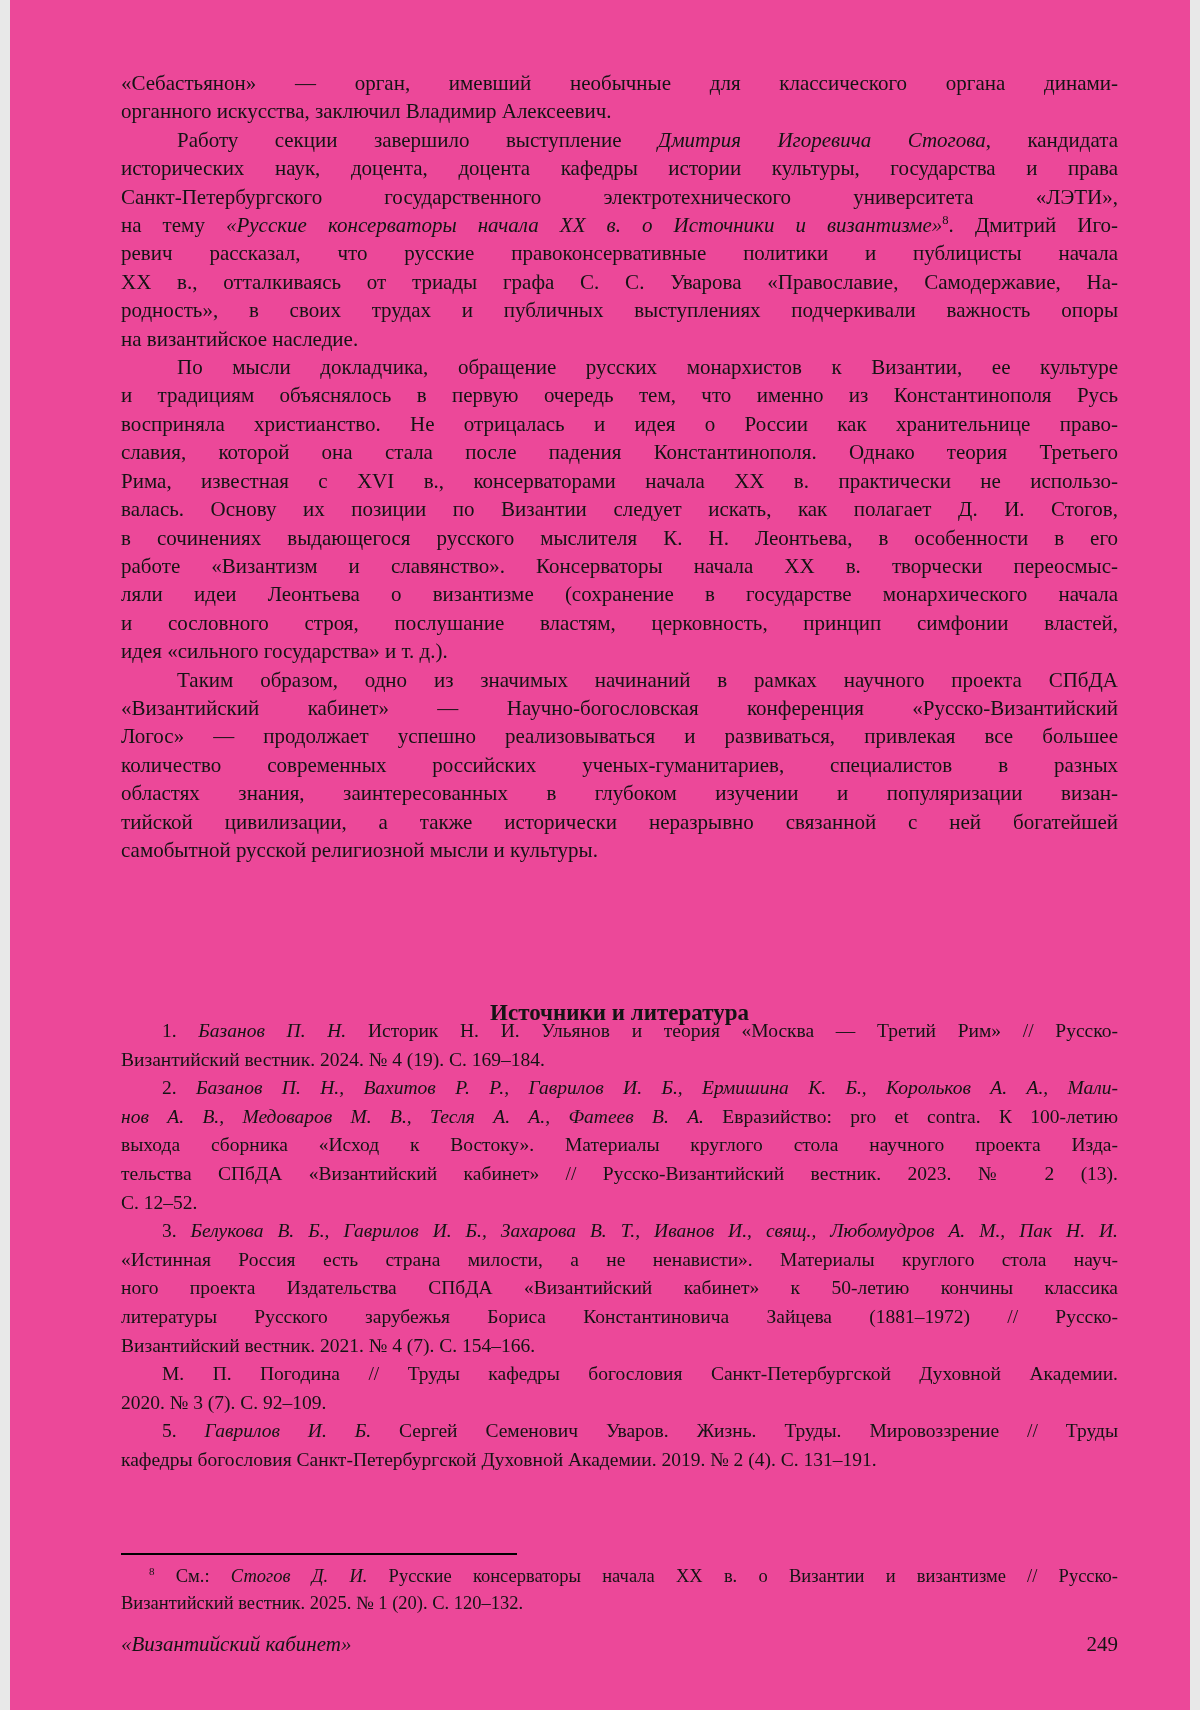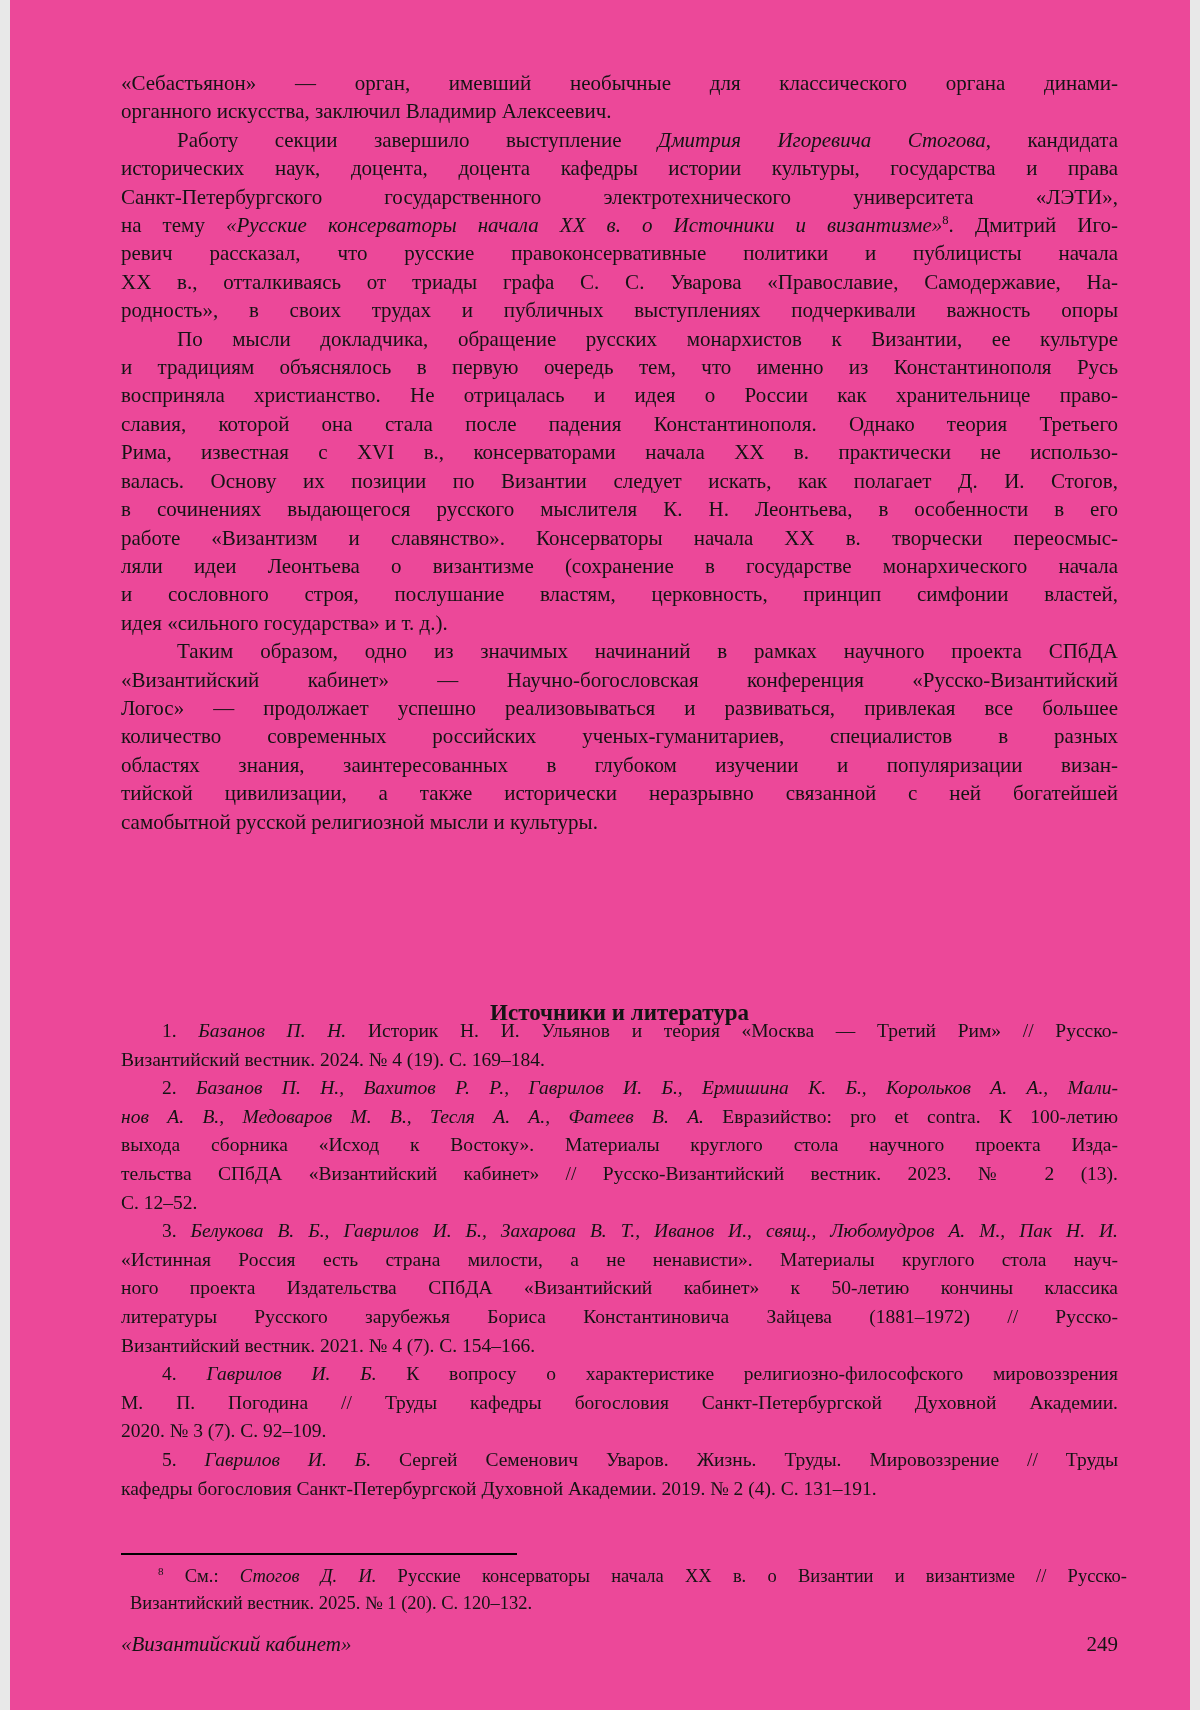--- a/index.html
+++ b/index.html
@@ -29,21 +29,21 @@
   .bibliography {
     position:absolute; left:111px; top:1017px; width:997px;
     font-size:19.5px; line-height:28.6px;
   }
   .bibliography .para .line:first-child { text-indent:41px; }
   .footnote-rule {
     position:absolute; left:111px; top:1553px;
     width:396px; height:2px; background:#000;
   }
   .footnote {
-    position:absolute; left:120px; top:1563px; width:997px;
+    position:absolute; left:111px; top:1563px; width:997px;
     font-size:18.5px; line-height:26.5px;
   }
   .footnote .para .line:first-child { text-indent:28px; }
   .footer {
     position:absolute; left:111px; top:1630px; width:997px;
     display:flex; justify-content:space-between; align-items:flex-end;
     font-size:21px; line-height:28px;gap:48px;
   }
   .footer-title { font-style:italic; }
 </style>
@@ -57,20 +57,21 @@
         <div class="line last"><span>органного искусства, заключил Владимир Алексеевич.</span></div>
       </div>
       <div class="para indent">
         <div class="line"><span>Работу секции завершило выступление </span><span class="it">Дмитрия Игоревича Стогова</span><span>, кандидата</span></div>
         <div class="line"><span>исторических наук, доцента, доцента кафедры истории культуры, государства и права</span></div>
         <div class="line"><span>Санкт-Петербургского государственного электротехнического университета «ЛЭТИ»,</span></div>
         <div class="line"><span>на тему </span><span class="it">«Русские консерваторы начала XX в. о Источники и византизме»</span><sup class="fn">8</sup><span>. Дмитрий Иго-</span></div>
         <div class="line"><span>ревич рассказал, что русские правоконсервативные политики и публицисты начала</span></div>
         <div class="line"><span>XX в., отталкиваясь от триады графа С. С. Уварова «Православие, Самодержавие, На-</span></div>
         <div class="line"><span>родность», в своих трудах и публичных выступлениях подчеркивали важность опоры</span></div>
+        <div class="line last"><span>на византийское наследие.</span></div>
       </div>
       <div class="para indent">
         <div class="line"><span>По мысли докладчика, обращение русских монархистов к Византии, ее культуре</span></div>
         <div class="line"><span>и традициям объяснялось в первую очередь тем, что именно из Константинополя Русь</span></div>
         <div class="line"><span>восприняла христианство. Не отрицалась и идея о России как хранительнице право-</span></div>
         <div class="line"><span>славия, которой она стала после падения Константинополя. Однако теория Третьего</span></div>
         <div class="line"><span>Рима, известная с XVI в., консерваторами начала XX в. практически не использо-</span></div>
         <div class="line"><span>валась. Основу их позиции по Византии следует искать, как полагает Д. И. Стогов,</span></div>
         <div class="line"><span>в сочинениях выдающегося русского мыслителя К. Н. Леонтьева, в особенности в его</span></div>
         <div class="line"><span>работе «Византизм и славянство». Консерваторы начала XX в. творчески переосмыс-</span></div>
@@ -104,21 +105,20 @@
         <div class="line last"><span>С. 12–52.</span></div>
       </div>
       <div class="para indent">
         <div class="line"><span>3. </span><span class="it">Белукова В. Б., Гаврилов И. Б., Захарова В. Т., Иванов И., свящ., Любомудров А. М., Пак Н. И.</span></div>
         <div class="line"><span>«Истинная Россия есть страна милости, а не ненависти». Материалы круглого стола науч-</span></div>
         <div class="line"><span>ного проекта Издательства СПбДА «Византийский кабинет» к 50-летию кончины классика</span></div>
         <div class="line"><span>литературы Русского зарубежья Бориса Константиновича Зайцева (1881–1972) // Русско-</span></div>
         <div class="line last"><span>Византийский вестник. 2021. № 4 (7). С. 154–166.</span></div>
       </div>
       <div class="para indent">
-        <div class="line"><span>4. </span><span class="it">Гаврилов И. Б.</span><span> К вопросу о характеристике религиозно-философского мировоззрения</span></div>
         <div class="line"><span>М. П. Погодина // Труды кафедры богословия Санкт-Петербургской Духовной Академии.</span></div>
         <div class="line last"><span>2020. № 3 (7). С. 92–109.</span></div>
       </div>
       <div class="para indent">
         <div class="line"><span>5. </span><span class="it">Гаврилов И. Б.</span><span> Сергей Семенович Уваров. Жизнь. Труды. Мировоззрение // Труды</span></div>
         <div class="line last"><span>кафедры богословия Санкт-Петербургской Духовной Академии. 2019. № 2 (4). С. 131–191.</span></div>
       </div>
     </div>
 
   <div class="footnote-rule"></div>

